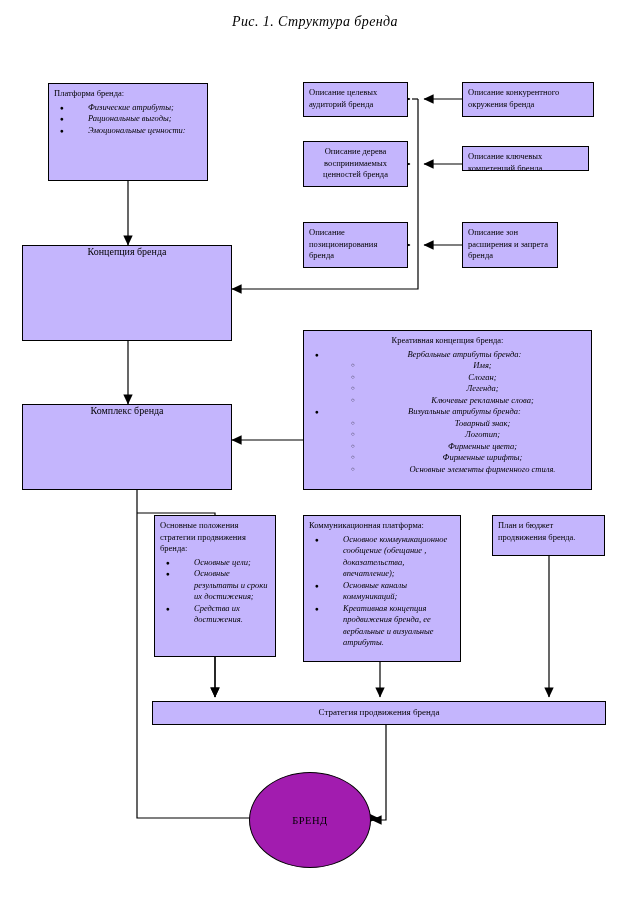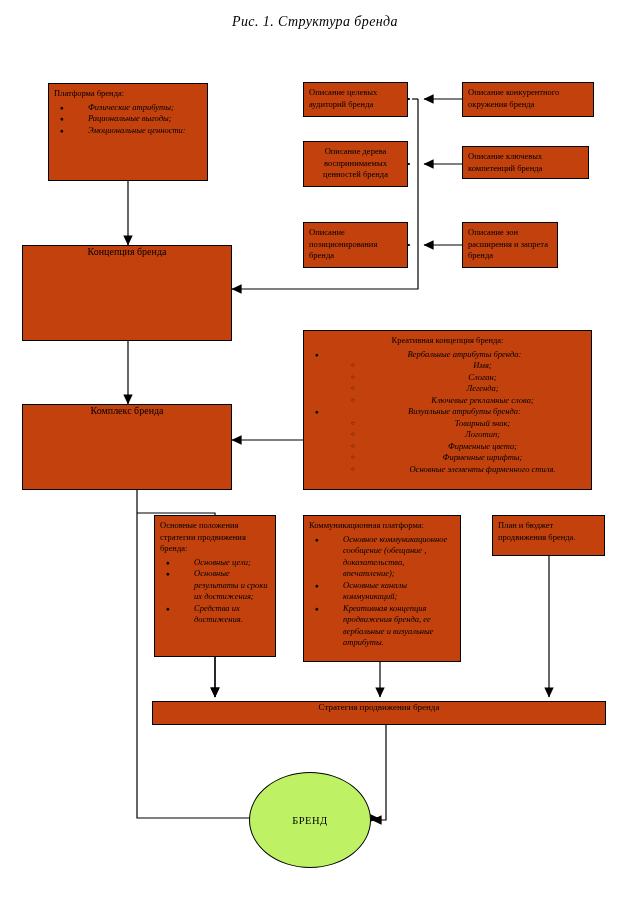--- a/index.html
+++ b/index.html
@@ -2,25 +2,25 @@
 <html><head>
 <meta charset="utf-8">
 <style>
   html,body{margin:0;padding:0;background:#ffffff;}
   body{width:630px;height:911px;position:relative;overflow:hidden;
        font-family:"Liberation Serif","DejaVu Serif",serif;color:#000;}
   .canvas{position:absolute;left:0;top:0;width:630px;height:911px;}
   svg.wires{position:absolute;left:0;top:0;width:630px;height:911px;overflow:visible;}
   .title{position:absolute;left:0;top:14px;width:630px;text-align:center;
          font-style:italic;font-size:14px;letter-spacing:.4px;}
-  .box{position:absolute;border:1px solid #000;background:#c2410c;box-sizing:border-box;
+  .box{position:absolute;border:1px solid #000;background:#c4b5fd;box-sizing:border-box;
        font-size:8.5px;line-height:11.5px;padding:4px 5px;overflow:hidden;}
   .box.center{display:flex;align-items:flex-start;justify-content:center;text-align:center;
               font-size:10px;padding:0;}
-  .box.bar{display:flex;justify-content:center;font-size:9px;padding:0;}
+  .box.bar{display:flex;align-items:center;justify-content:center;font-size:9px;padding:0;}
   ul.l1{list-style:none;margin:2px 0 0 0;padding:0;font-style:italic;}
   ul.l1>li{position:relative;padding-left:34px;margin:0 0 0 0;}
   ul.l1>li::before{content:"\25CF";position:absolute;left:6px;top:0;font-size:6.5px;line-height:11.5px;}
   ul.l2{list-style:none;margin:0;padding:0;}
   ul.l2>li{position:relative;padding-left:36px;}
   ul.l2>li::before{content:"\25CB";position:absolute;left:8px;top:0;font-size:6px;line-height:11.5px;}
   .hdr{display:block;}
   .ellipse{position:absolute;border:1px solid #000;border-radius:50%;
            display:flex;align-items:center;justify-content:center;
            font-size:10.5px;letter-spacing:.5px;box-sizing:border-box;}
@@ -79,21 +79,21 @@
   <div class="box" style="left:303px;top:82px;width:105px;height:35px;">
     <span>Описание целевых аудиторий бренда</span>
   </div>
   <div class="box" style="left:462px;top:82px;width:132px;height:35px;">
     <span>Описание конкурентного окружения  бренда</span>
   </div>
 
   <div class="box" style="left:303px;top:141px;width:105px;height:46px;text-align:center;">
     <span>Описание дерева воспринимаемых ценностей  бренда</span>
   </div>
-  <div class="box" style="left:462px;top:146px;width:127px;height:33px;">
+  <div class="box" style="left:462px;top:146px;width:127px;height:25px;">
     <span>Описание ключевых компетенций   бренда</span>
   </div>
 
   <div class="box" style="left:303px;top:222px;width:105px;height:46px;">
     <span>Описание позиционирования бренда</span>
   </div>
   <div class="box" style="left:462px;top:222px;width:96px;height:46px;">
     <span>Описание зон расширения и запрета  бренда</span>
   </div>
 
@@ -149,17 +149,17 @@
   </div>
 
   <div class="box" style="left:492px;top:515px;width:113px;height:41px;">
     <span>План и бюджет продвижения бренда.</span>
   </div>
 
   <div class="box bar" style="left:152px;top:701px;width:454px;height:24px;">
     <span>Стратегия продвижения бренда</span>
   </div>
 
-  <div class="ellipse" style="left:249px;top:772px;width:122px;height:96px;background:#bef264;">
+  <div class="ellipse" style="left:249px;top:772px;width:122px;height:96px;background:#a21caf;">
     <span>БРЕНД</span>
   </div>
 
 </div>
 
 </body></html>

